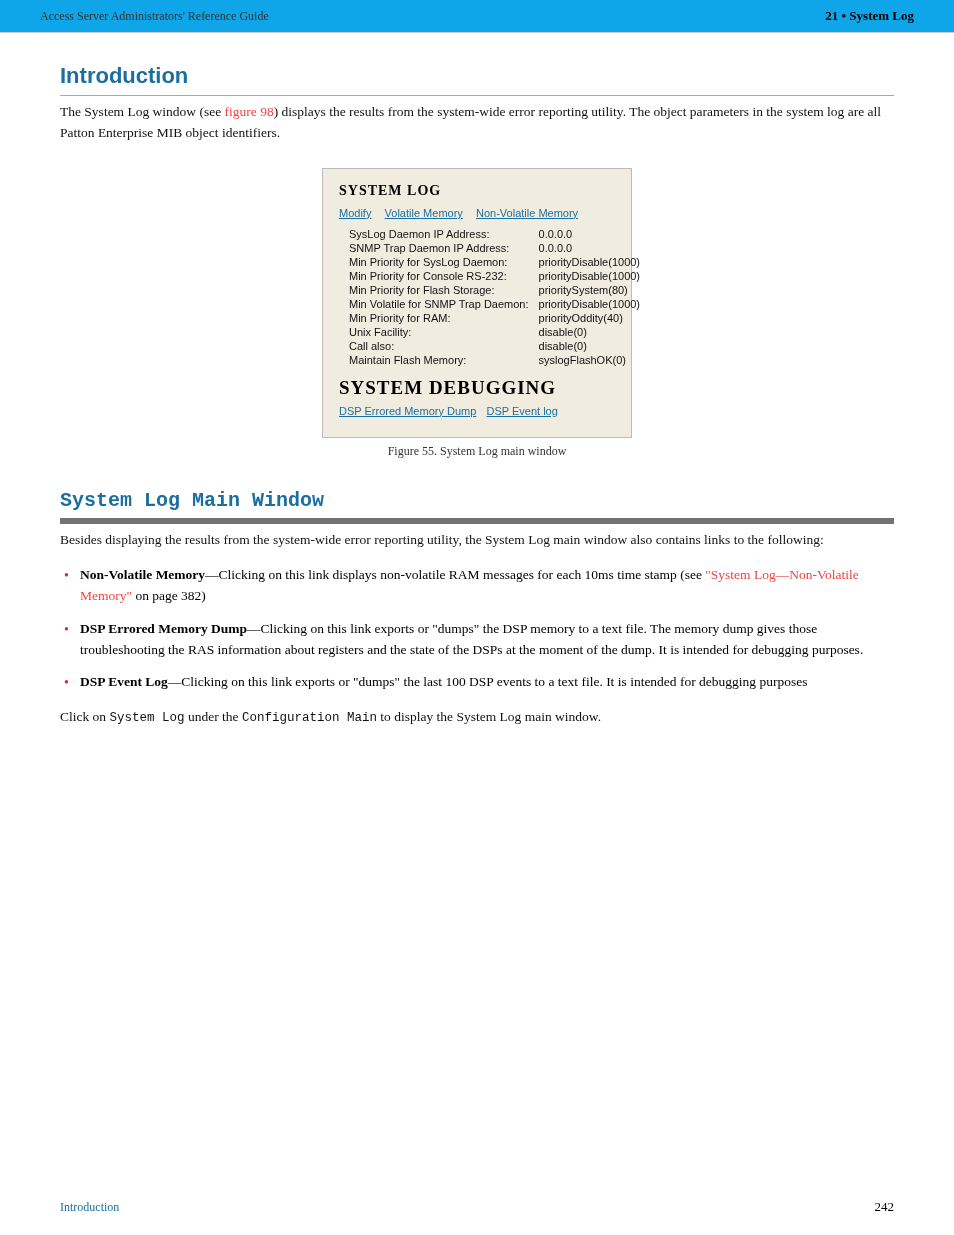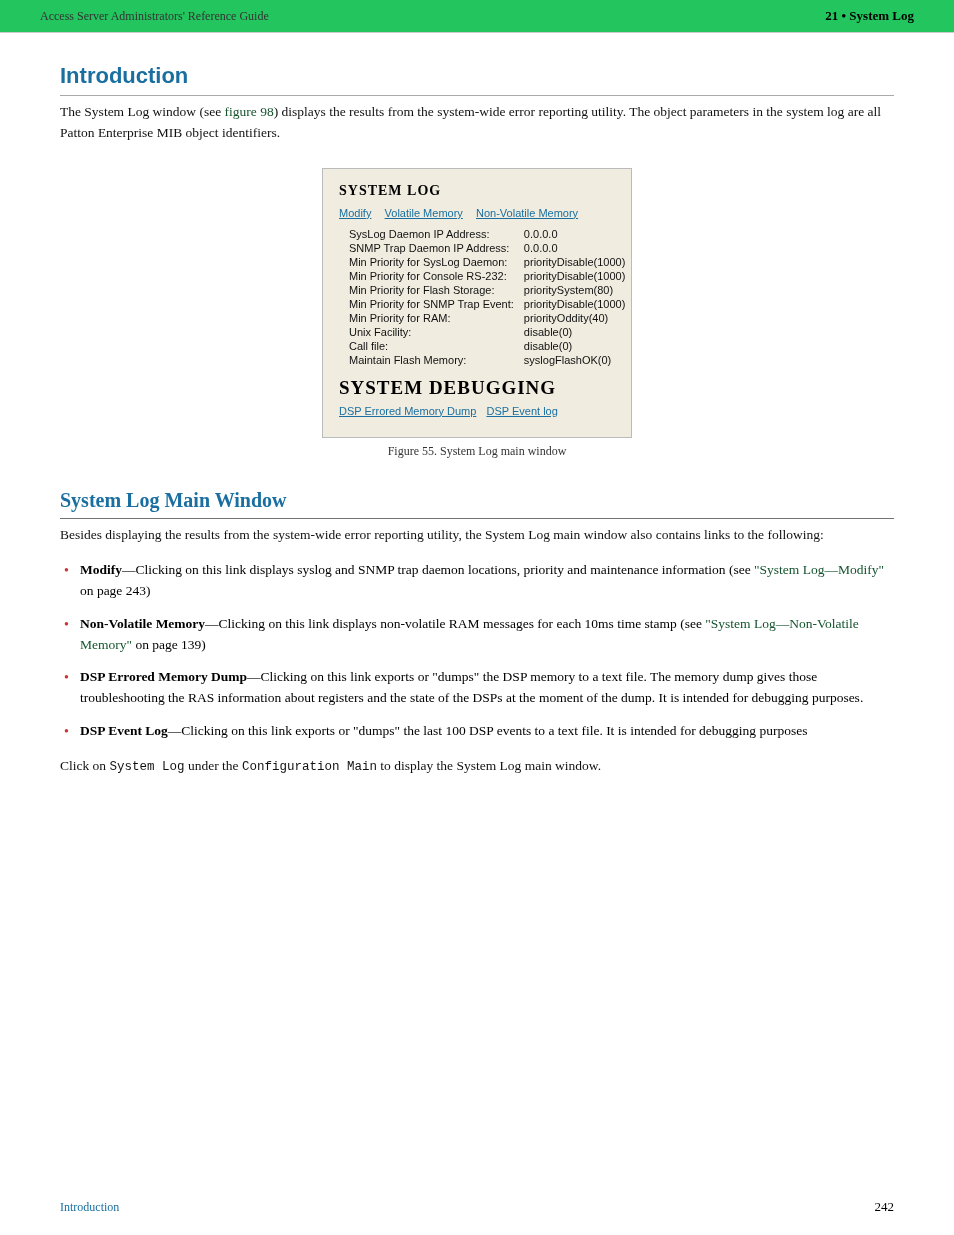--- a/index.html
+++ b/index.html
@@ -8,21 +8,21 @@
       font-size: 14px;
       background: #ffffff;
       color: #000000;
       width: 954px;
       min-height: 1235px;
       position: relative;
     }
 
     
     .header-bar {
-      background: #22c55e;
+      background: #0ea5e9;
       padding: 8px 40px;
       display: flex;
       justify-content: space-between;
       align-items: center;
       border-bottom: 1px solid #ccc;
       margin-bottom: 0;
     }
     .header-left {
       font-size: 12px;
       color: #333;
@@ -46,36 +46,36 @@
       font-family: Arial, sans-serif;
       margin-bottom: 6px;
       padding-bottom: 6px;
       border-bottom: 1px solid #aaa;
     }
 
     .section-title-2 {
       color: #1a6fa0;
       font-size: 20px;
       font-weight: bold;
-      font-family: Liberation Serif, serif;
+      font-family: Liberation Mono, monospace;
       margin-bottom: 6px;
       padding-bottom: 6px;
-      border-bottom: 1px solid #737373;
+      border-bottom: 6px solid #737373;
       margin-top: 30px;
     }
 
     p {
       font-size: 13.5px;
       line-height: 1.55;
       margin-bottom: 12px;
       color: #111;
     }
 
     a, .link-text {
-      color: #14532d;
+      color: #ef4444;
       text-decoration: none;
     }
 
     
     .figure-wrapper {
       display: flex;
       flex-direction: column;
       align-items: center;
       margin: 24px 0 8px 0;
     }
@@ -232,33 +232,33 @@
         </tr>
         <tr>
           <td>Min Priority for Console RS-232:</td>
           <td>priorityDisable(1000)</td>
         </tr>
         <tr>
           <td>Min Priority for Flash Storage:</td>
           <td>prioritySystem(80)</td>
         </tr>
         <tr>
-          <td>Min Priority for SNMP Trap Event:</td>
+          <td>Min Volatile for SNMP Trap Daemon:</td>
           <td>priorityDisable(1000)</td>
         </tr>
         <tr>
           <td>Min Priority for RAM:</td>
           <td>priorityOddity(40)</td>
         </tr>
         <tr>
           <td>Unix Facility:</td>
           <td>disable(0)</td>
         </tr>
         <tr>
-          <td>Call file:</td>
+          <td>Call also:</td>
           <td>disable(0)</td>
         </tr>
         <tr>
           <td>Maintain Flash Memory:</td>
           <td>syslogFlashOK(0)</td>
         </tr>
       </tbody>
         </table>
       <div class="syslog-debug-title">System Debugging</div>
       <div class="syslog-links">
@@ -268,24 +268,21 @@
     </div>
     <div class="figure-caption">Figure 55. System Log main window</div>
   </div>
 
   <h2 class="section-title-2">System Log Main Window</h2>
 
   <p>Besides displaying the results from the system-wide error reporting utility, the System Log main window also contains links to the following:</p>
 
   <ul class="bullet-list">
     <li>
-      <strong>Modify</strong>—<span>Clicking on this link displays syslog and SNMP trap daemon locations, priority and maintenance information (see </span><a class="link-text" href="#">"System Log—Modify"</a><span> on page 243)</span>
-    </li>
-    <li>
-      <strong>Non-Volatile Memory</strong>—<span>Clicking on this link displays non-volatile RAM messages for each 10ms time stamp (see </span><a class="link-text" href="#">"System Log—Non-Volatile Memory"</a><span> on page 139)</span>
+      <strong>Non-Volatile Memory</strong>—<span>Clicking on this link displays non-volatile RAM messages for each 10ms time stamp (see </span><a class="link-text" href="#">"System Log—Non-Volatile Memory"</a><span> on page 382)</span>
     </li>
     <li>
       <strong>DSP Errored Memory Dump</strong>—<span>Clicking on this link exports or "dumps" the DSP memory to a text file. The memory dump gives those troubleshooting the RAS information about registers and the state of the DSPs at the moment of the dump. It is intended for debugging purposes.</span>
     </li>
     <li>
       <strong>DSP Event Log</strong>—<span>Clicking on this link exports or "dumps" the last 100 DSP events to a text file. It is intended for debugging purposes</span>
     </li>
   </ul>
 
   <p>

